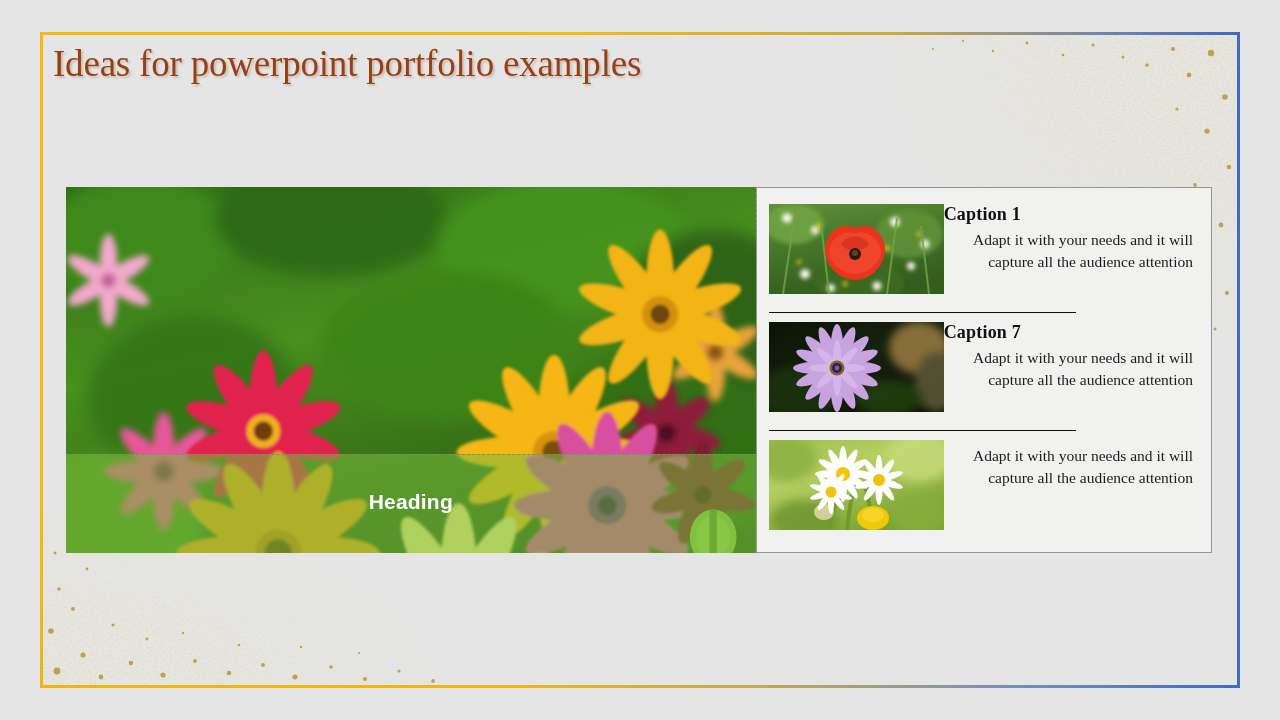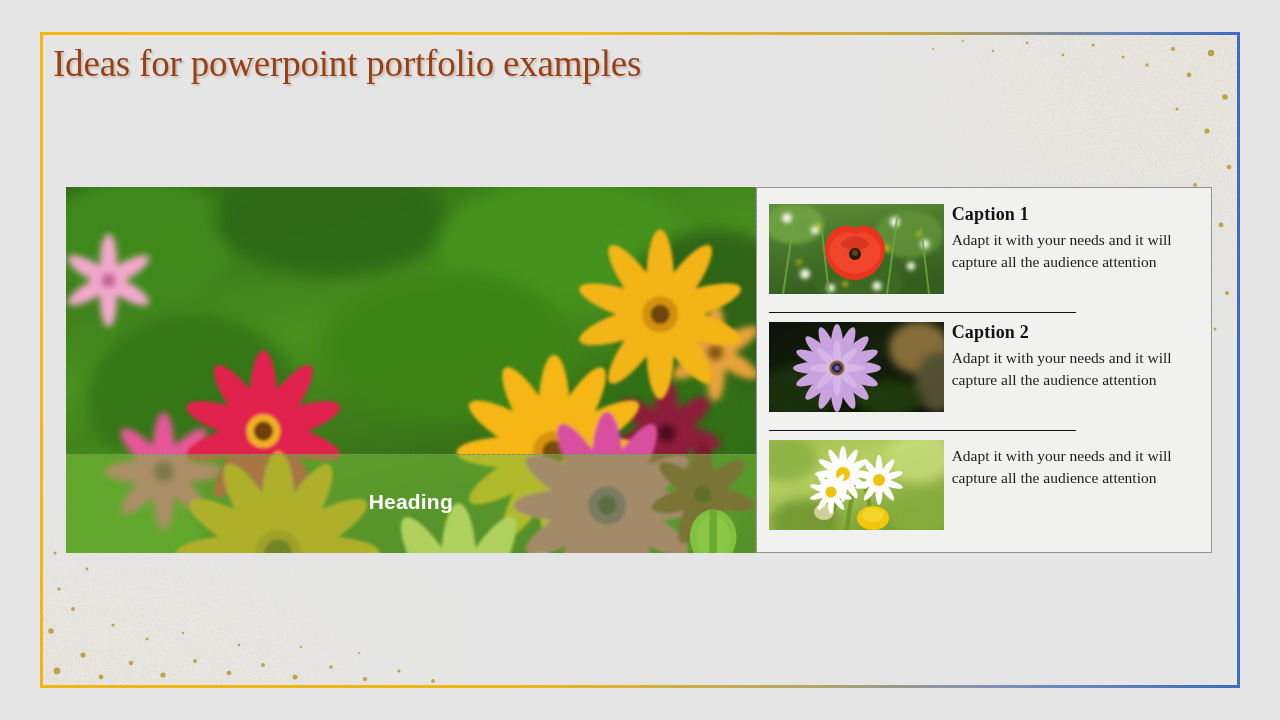--- a/index.html
+++ b/index.html
@@ -140,21 +140,21 @@
     height: 366px;
     box-sizing: border-box;
     background: #f1f1f0;
     border: 1px solid #949494;
     border-left: 1px solid #949494;
     padding: 16px 18px 0 12px;
   }
   .cap-row {
     display: flex;
     align-items: flex-start;
-    gap: 8px;
+    gap: 0;
     height: 100px;
   }
   .cap-divider {
     height: 0;
     border-top: 1.5px solid #0f0f0f;
     margin: 8px 0 9px 0;
     width: 307px;
   }
   .cap-thumb {
     width: 175px;
@@ -174,20 +174,21 @@
     line-height: 1.1;
   }
   .cap-body {
     font-family: "Liberation Serif", serif;
     font-size: 15.5px;
     font-weight: 400;
     color: #1b1b1b;
     line-height: 1.42;
     margin-top: 4px;
     max-width: 252px;
+    text-align: right;
   }
 </style>
 </head>
 <body>
 
 <div id="slide">
 
   <svg class="glitter glitter-tr" viewBox="0 0 360 300" preserveAspectRatio="none">
     <defs>
       <radialGradient id="gdtr" cx="100%" cy="0%" r="115%">
@@ -620,21 +621,21 @@
                 <ellipse rx="4" ry="16" cy="-12" transform="rotate(270)"></ellipse>
                   <ellipse rx="4" ry="16" cy="-12" transform="rotate(315)"></ellipse>
               </g>
               <circle r="7.5" fill="#8a5f2e"></circle>
               <circle r="5" fill="#2b2150"></circle>
               <circle r="2.4" fill="#6e64a8"></circle>
             </g>
           </svg>
         </div>
         <div class="cap-text">
-          <div class="cap-title">Caption 2</div>
+          <div class="cap-title">Caption 7</div>
           <div class="cap-body">Adapt it with your needs and it will capture all the audience attention</div>
         </div>
       </div>
 
       <div class="cap-divider"></div>
 
       <div class="cap-row">
         <div class="cap-thumb">
           <svg viewBox="0 0 175 90" preserveAspectRatio="none">
             <defs>

